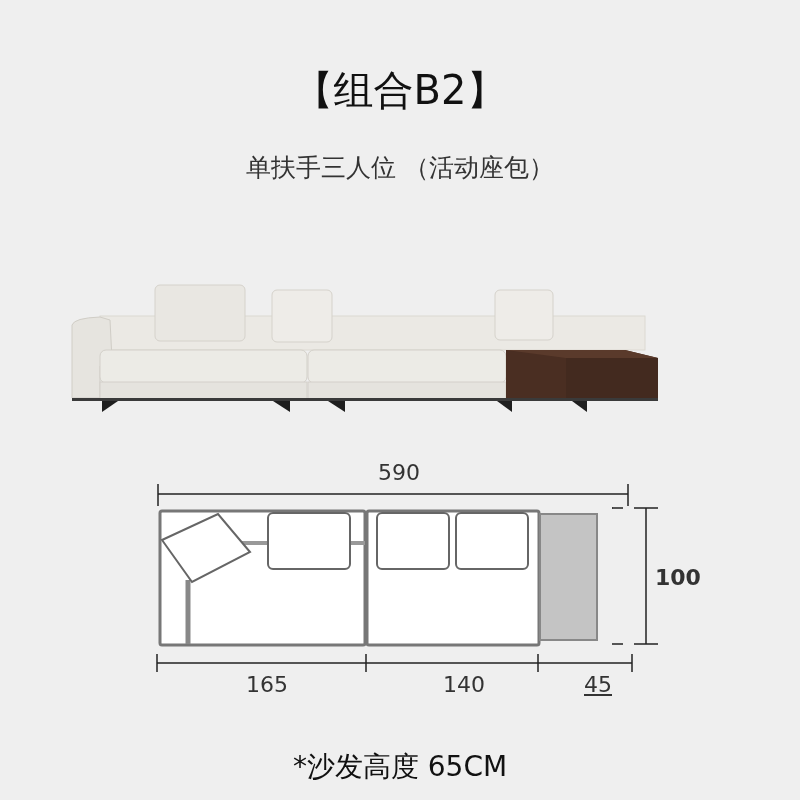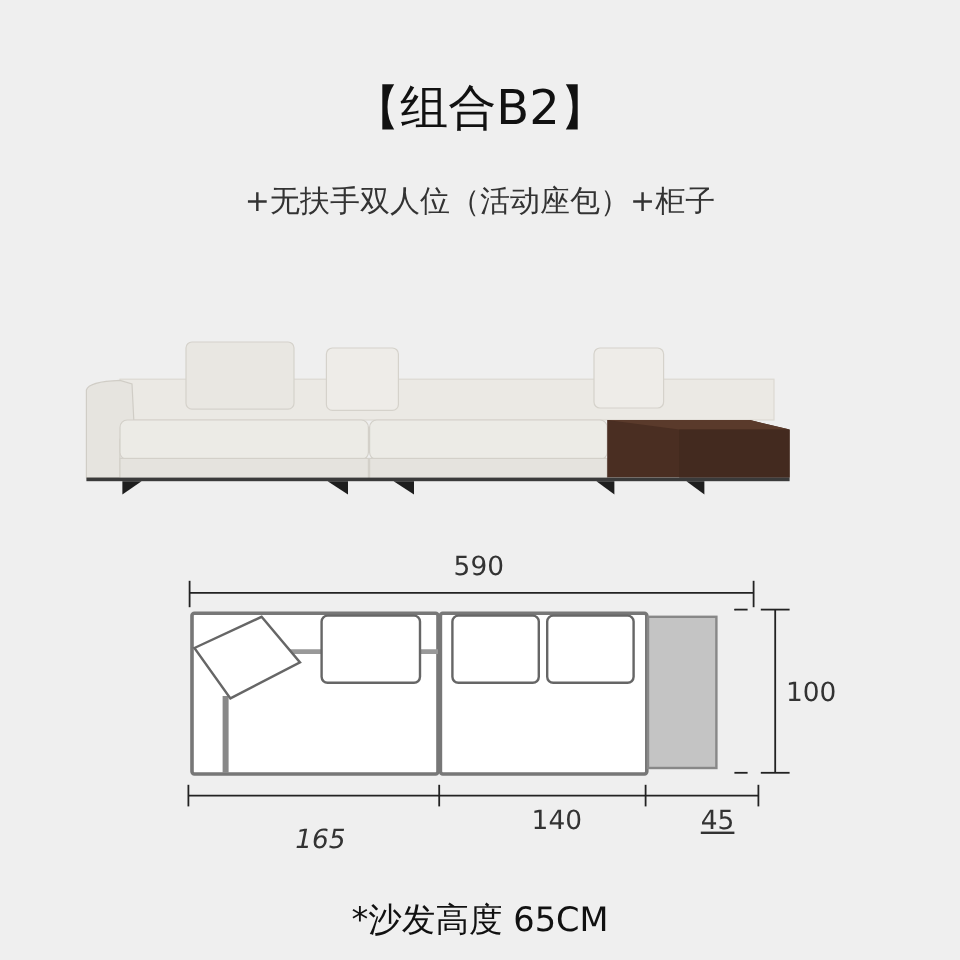--- a/index.html
+++ b/index.html
@@ -10,21 +10,21 @@
   .photo { position:absolute; left:60px; top:280px; width:680px; height:140px; }
   .plan { position:absolute; left:140px; top:450px; width:560px; height:260px; }
   .dim { position:absolute; font-size:22px; color:#333; }
   .footer { position:absolute; top:748px; left:0; width:800px; text-align:center; font-size:28px; color:#111; }
 </style>
 </head>
 <body>
 
 <div class="title">【组合B2】</div>
 <div class="subtitle">
-  <div>+无扶手双人位（活动座包）+柜子</div>
+  <div>单扶手三人位 （活动座包）</div>
 </div>
 
 <svg class="photo" viewBox="0 0 680 140">
 
   <rect x="40" y="36" width="545" height="34" fill="#ebe9e4" stroke="#dcd9d2"></rect>
 
   <rect x="95" y="5" width="90" height="56" rx="5" fill="#e9e7e2" stroke="#d5d2cb"></rect>
   <rect x="212" y="10" width="60" height="52" rx="5" fill="#eeece8" stroke="#d5d2cb"></rect>
   <rect x="435" y="10" width="58" height="50" rx="5" fill="#eeece8" stroke="#d5d2cb"></rect>
 
@@ -76,19 +76,19 @@
     <rect x="128" y="63" width="82" height="56" rx="5" fill="#fff" stroke="#666" stroke-width="2"></rect>
 
     <rect x="227" y="61" width="172" height="134" fill="#fff" stroke="#777" stroke-width="3" rx="2"></rect>
     <rect x="237" y="63" width="72" height="56" rx="5" fill="#fff" stroke="#666" stroke-width="2"></rect>
     <rect x="316" y="63" width="72" height="56" rx="5" fill="#fff" stroke="#666" stroke-width="2"></rect>
 
     <rect x="400" y="64" width="57" height="126" fill="#c4c4c4" stroke="#888" stroke-width="2"></rect>
   </svg>
 
   <div class="dim" style="left:238px;top:10px;">590</div>
-  <div class="dim" style="left:515px;top:115px;">100</div>
-  <div class="dim" style="left:106px;top:238px;font-style:italic;">165</div>
+  <div class="dim" style="left:515px;top:115px;font-weight:bold;">100</div>
+  <div class="dim" style="left:106px;top:222px;">165</div>
   <div class="dim" style="left:303px;top:222px;">140</div>
   <div class="dim" style="left:444px;top:222px;text-decoration:underline;">45</div>
 </div>
 
 <div class="footer">*沙发高度 65CM</div>
 
 </body></html>

